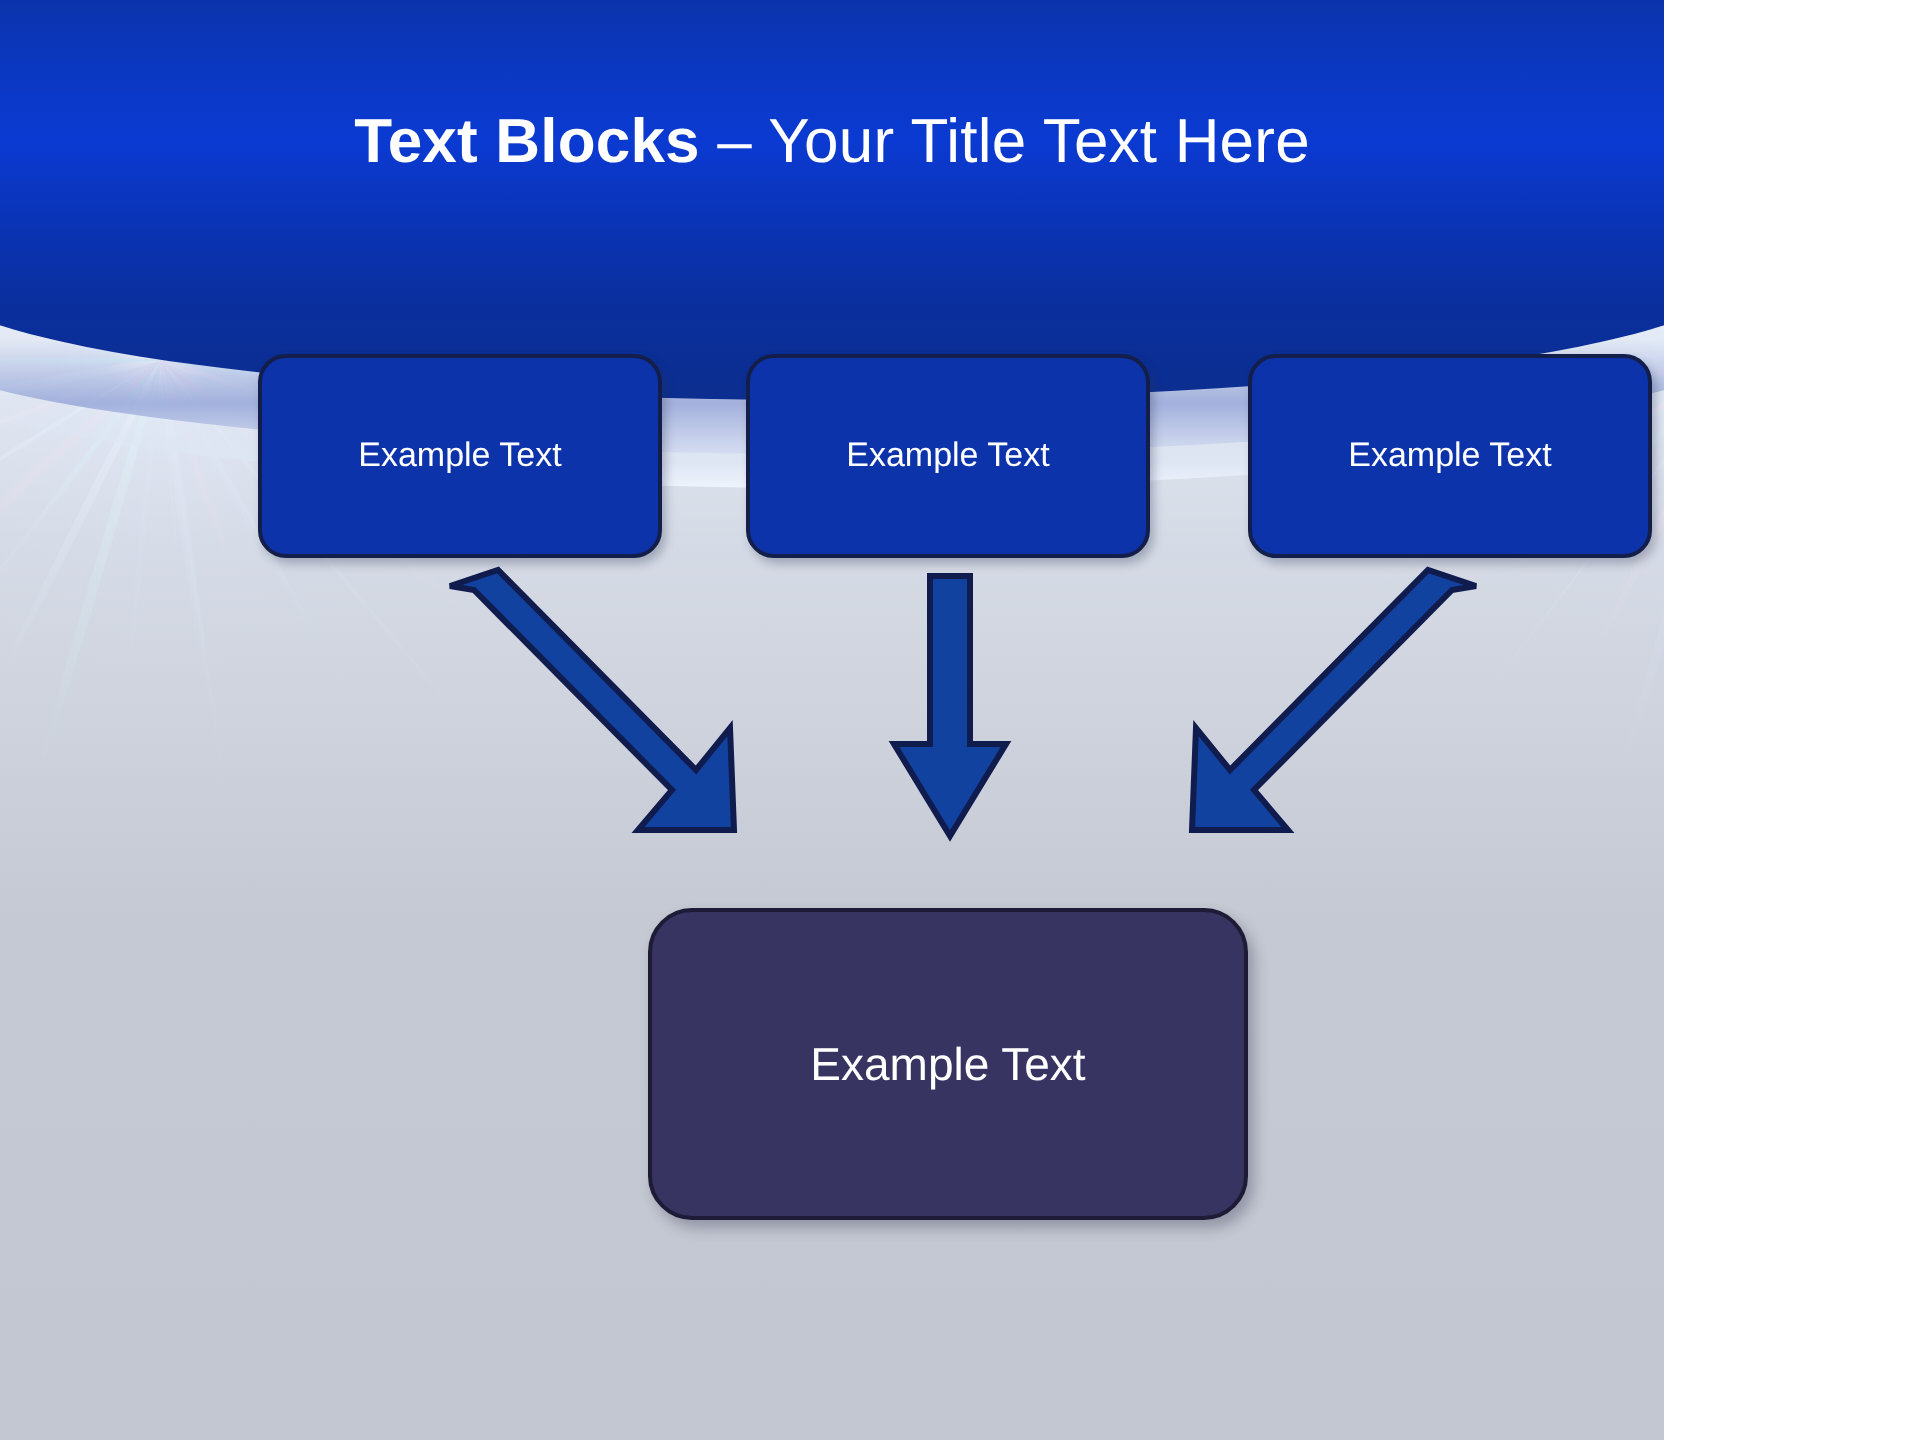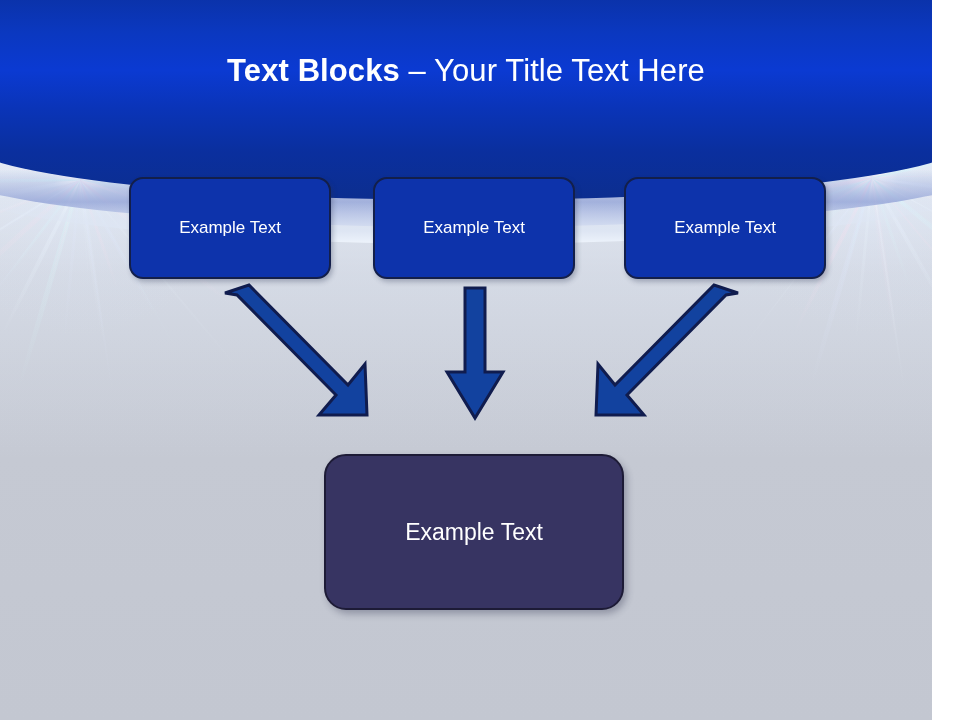--- a/index.html
+++ b/index.html
@@ -6,21 +6,21 @@
     margin: 0;
     padding: 0;
     background: #ffffff;
   }
   body {
     font-family: "Liberation Sans", sans-serif;
   }
 
   #slide {
     position: relative;
-    width: 932px;
+    width: 832px;
     height: 720px;
     overflow: hidden;
     background: #c4c8d2;
   }
 
   
   .bg-base {
     position: absolute;
     inset: 0;
     background: linear-gradient(180deg,

